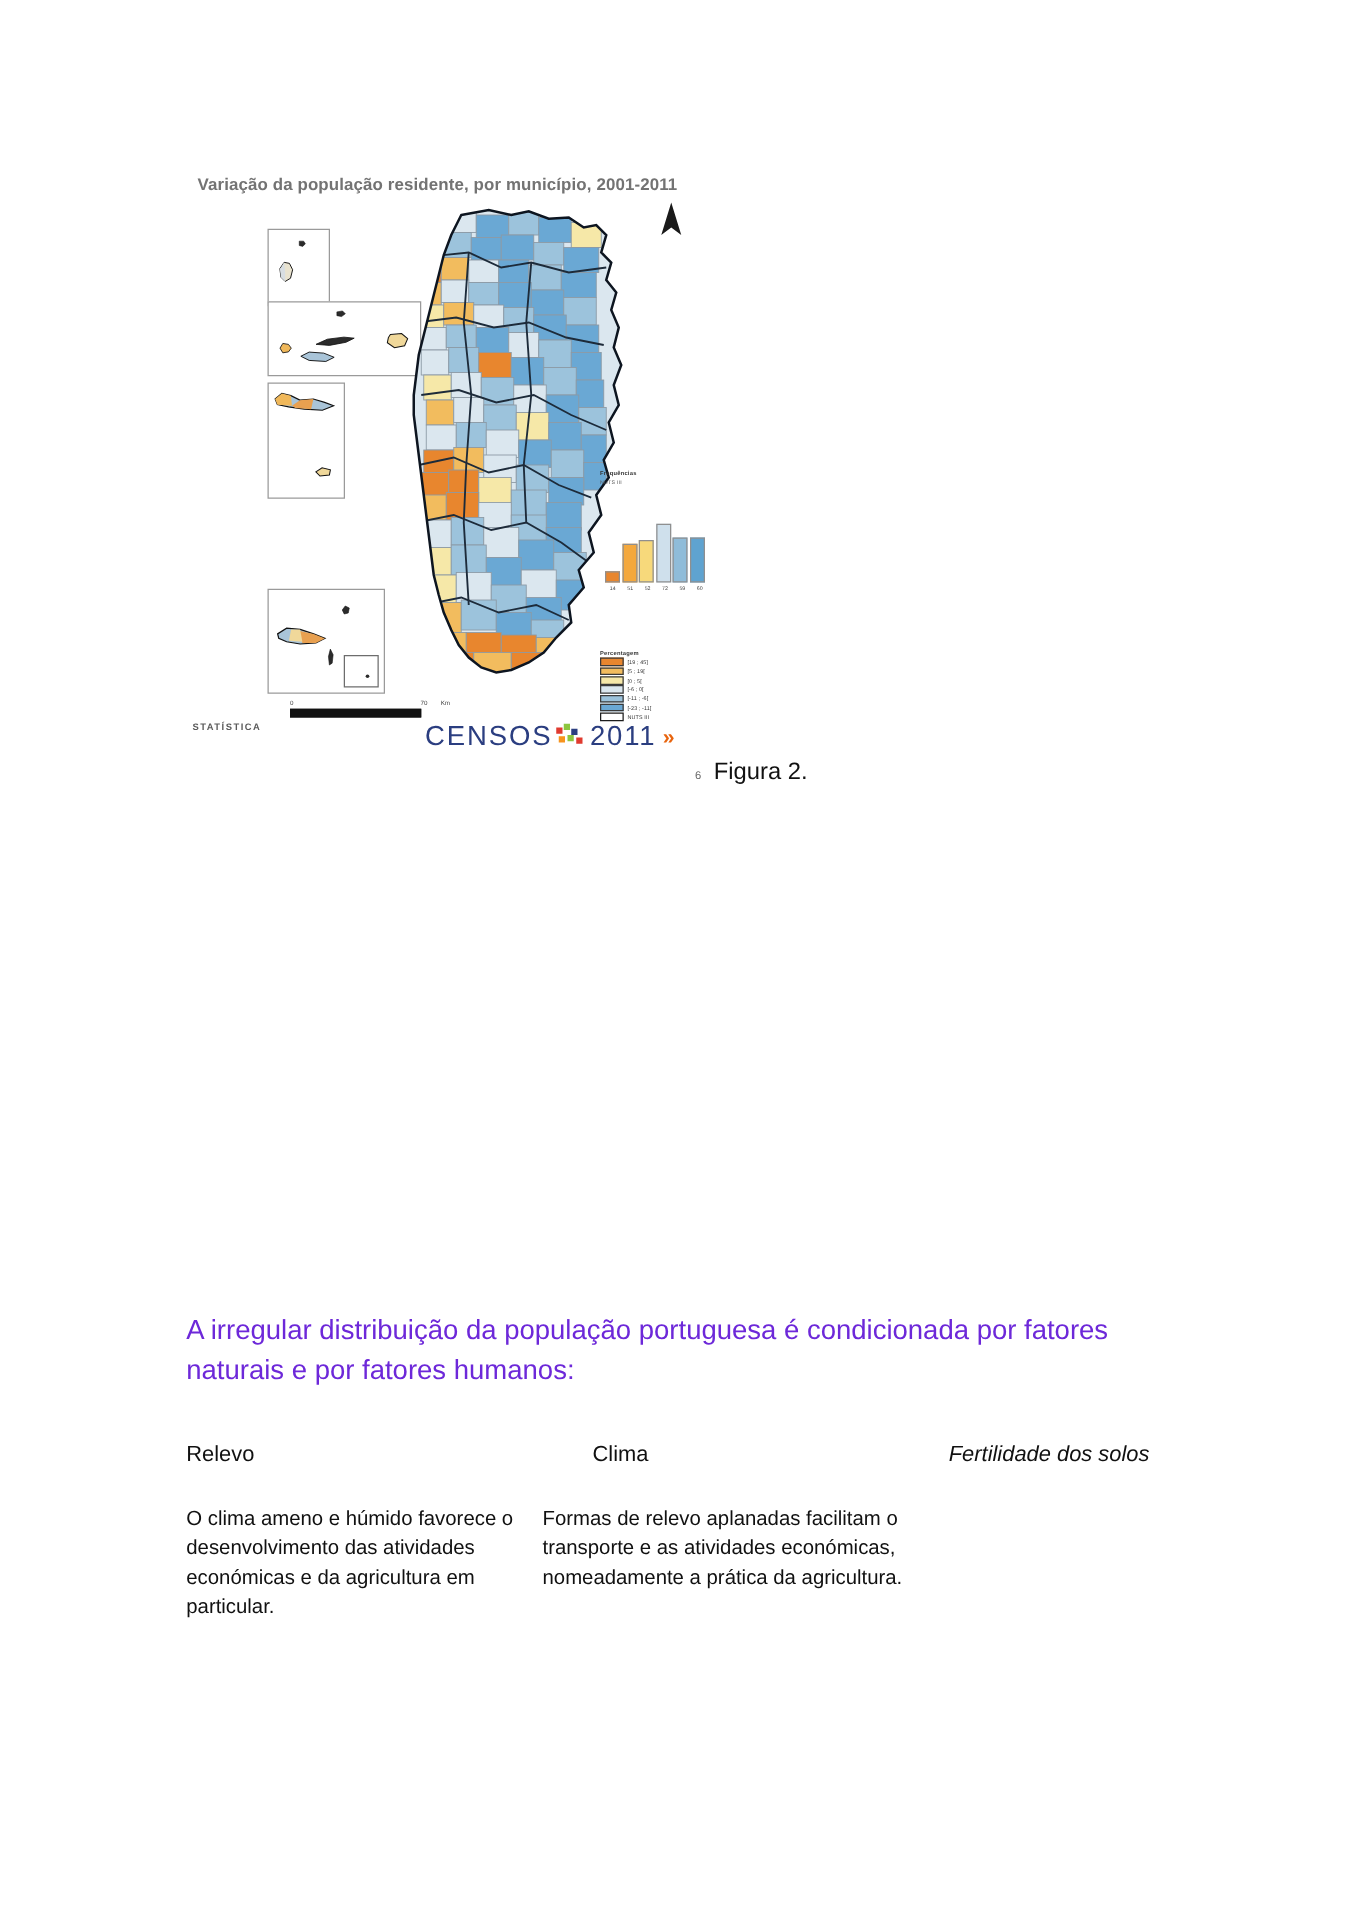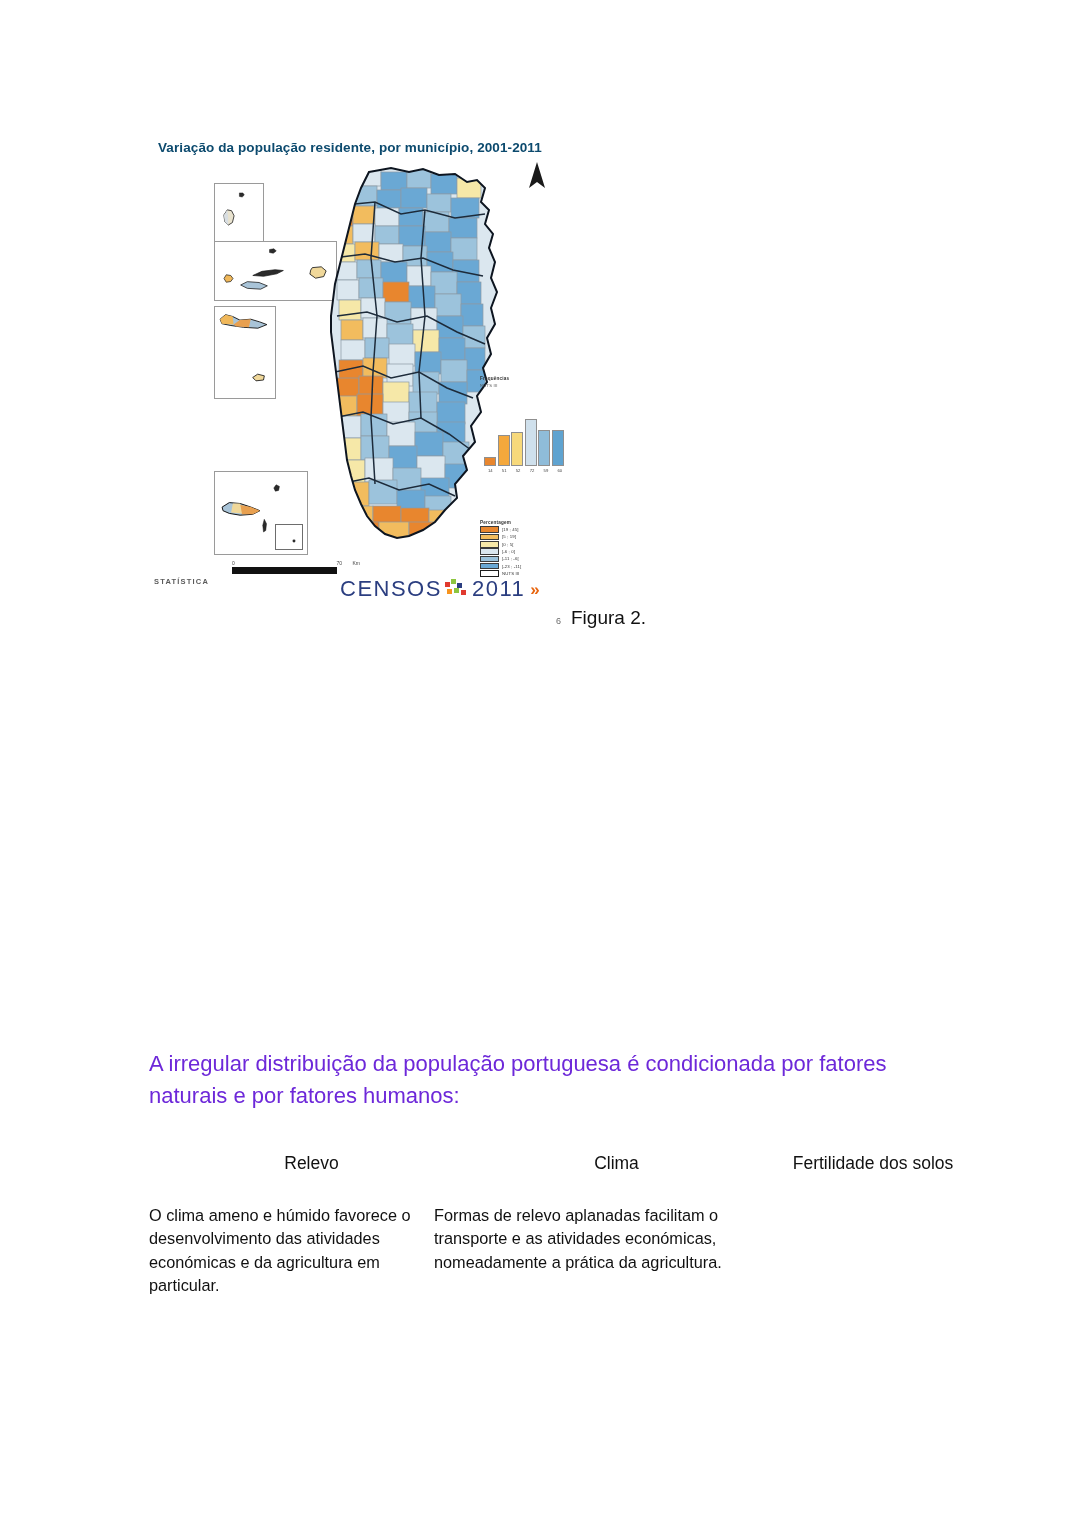--- a/index.html
+++ b/index.html
@@ -17,21 +17,21 @@
     position:absolute;
     left:140px; top:128px;
     width:560px; height:500px;
   }
   #map-title{
     position:absolute;
     left:18px; top:12px;
     font-size:13.5px;
     font-weight:bold;
     letter-spacing:.1px;
-    color:#0c4a6e;
+    color:#737373;
     white-space:nowrap;
     text-align:center;
   }
 
   
   #north-arrow{
     position:absolute;
     left:386px; top:33px;
     width:22px;height:30px;
   }
@@ -206,34 +206,34 @@
     left:0; top:105px;
     width:838px;
   }
   .col-headers{
     display:flex;
     margin-bottom:30px;
   }
   .col-head{
     font-size:17.5px;
     color:#111;
-    text-align:center;
+    text-align:left;
   }
   .col-bodies{display:flex;}
   .col-body{
     font-size:16.3px;
     line-height:1.44;
     color:#111;
   }
   .c1{width:325px;}
   .c2{width:285px;}
   .c3{width:228px;}
   .c1h{width:325px;}
   .c2h{width:285px;}
-  .c3h{width:228px;}
+  .c3h{width:228px;font-style:italic;}
 </style>
 </head>
 <body>
 
 <div id="figure-block">
 
   <div id="map-title">Variação da população residente, por município, 2001-2011</div>
 
   <div id="north-arrow">
     <svg viewBox="0 0 22 30" width="22" height="30" aria-hidden="true">

